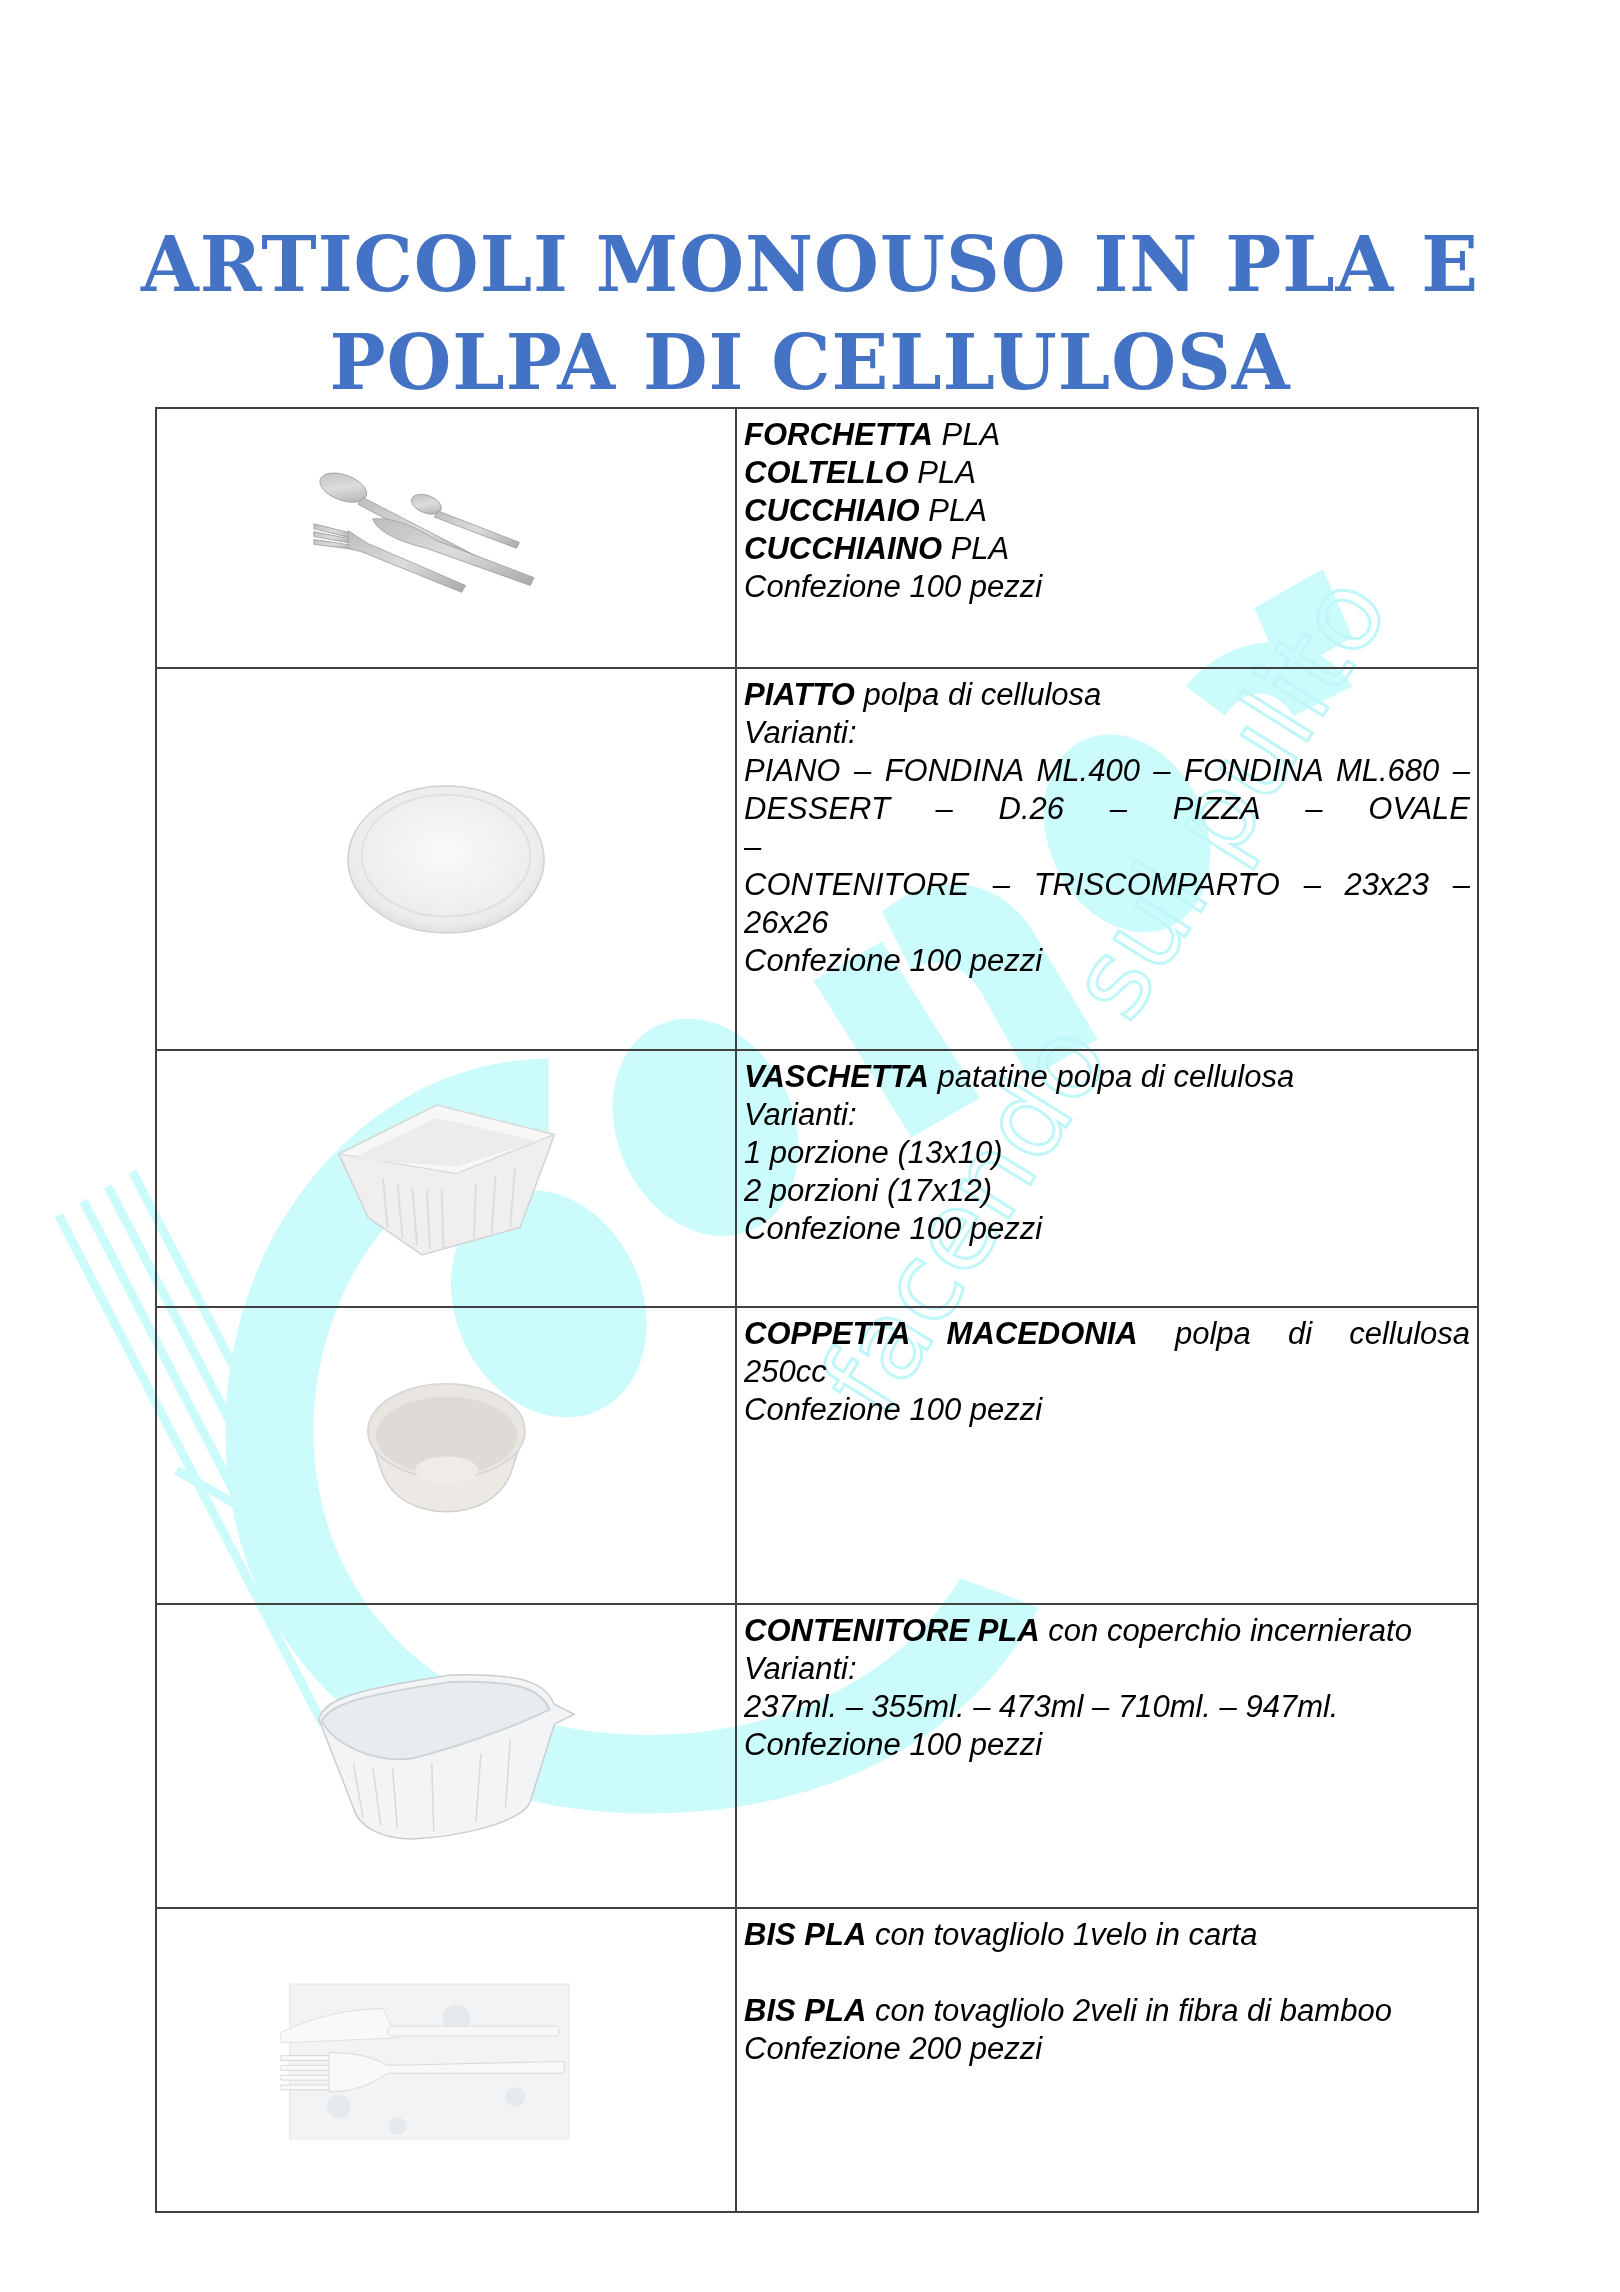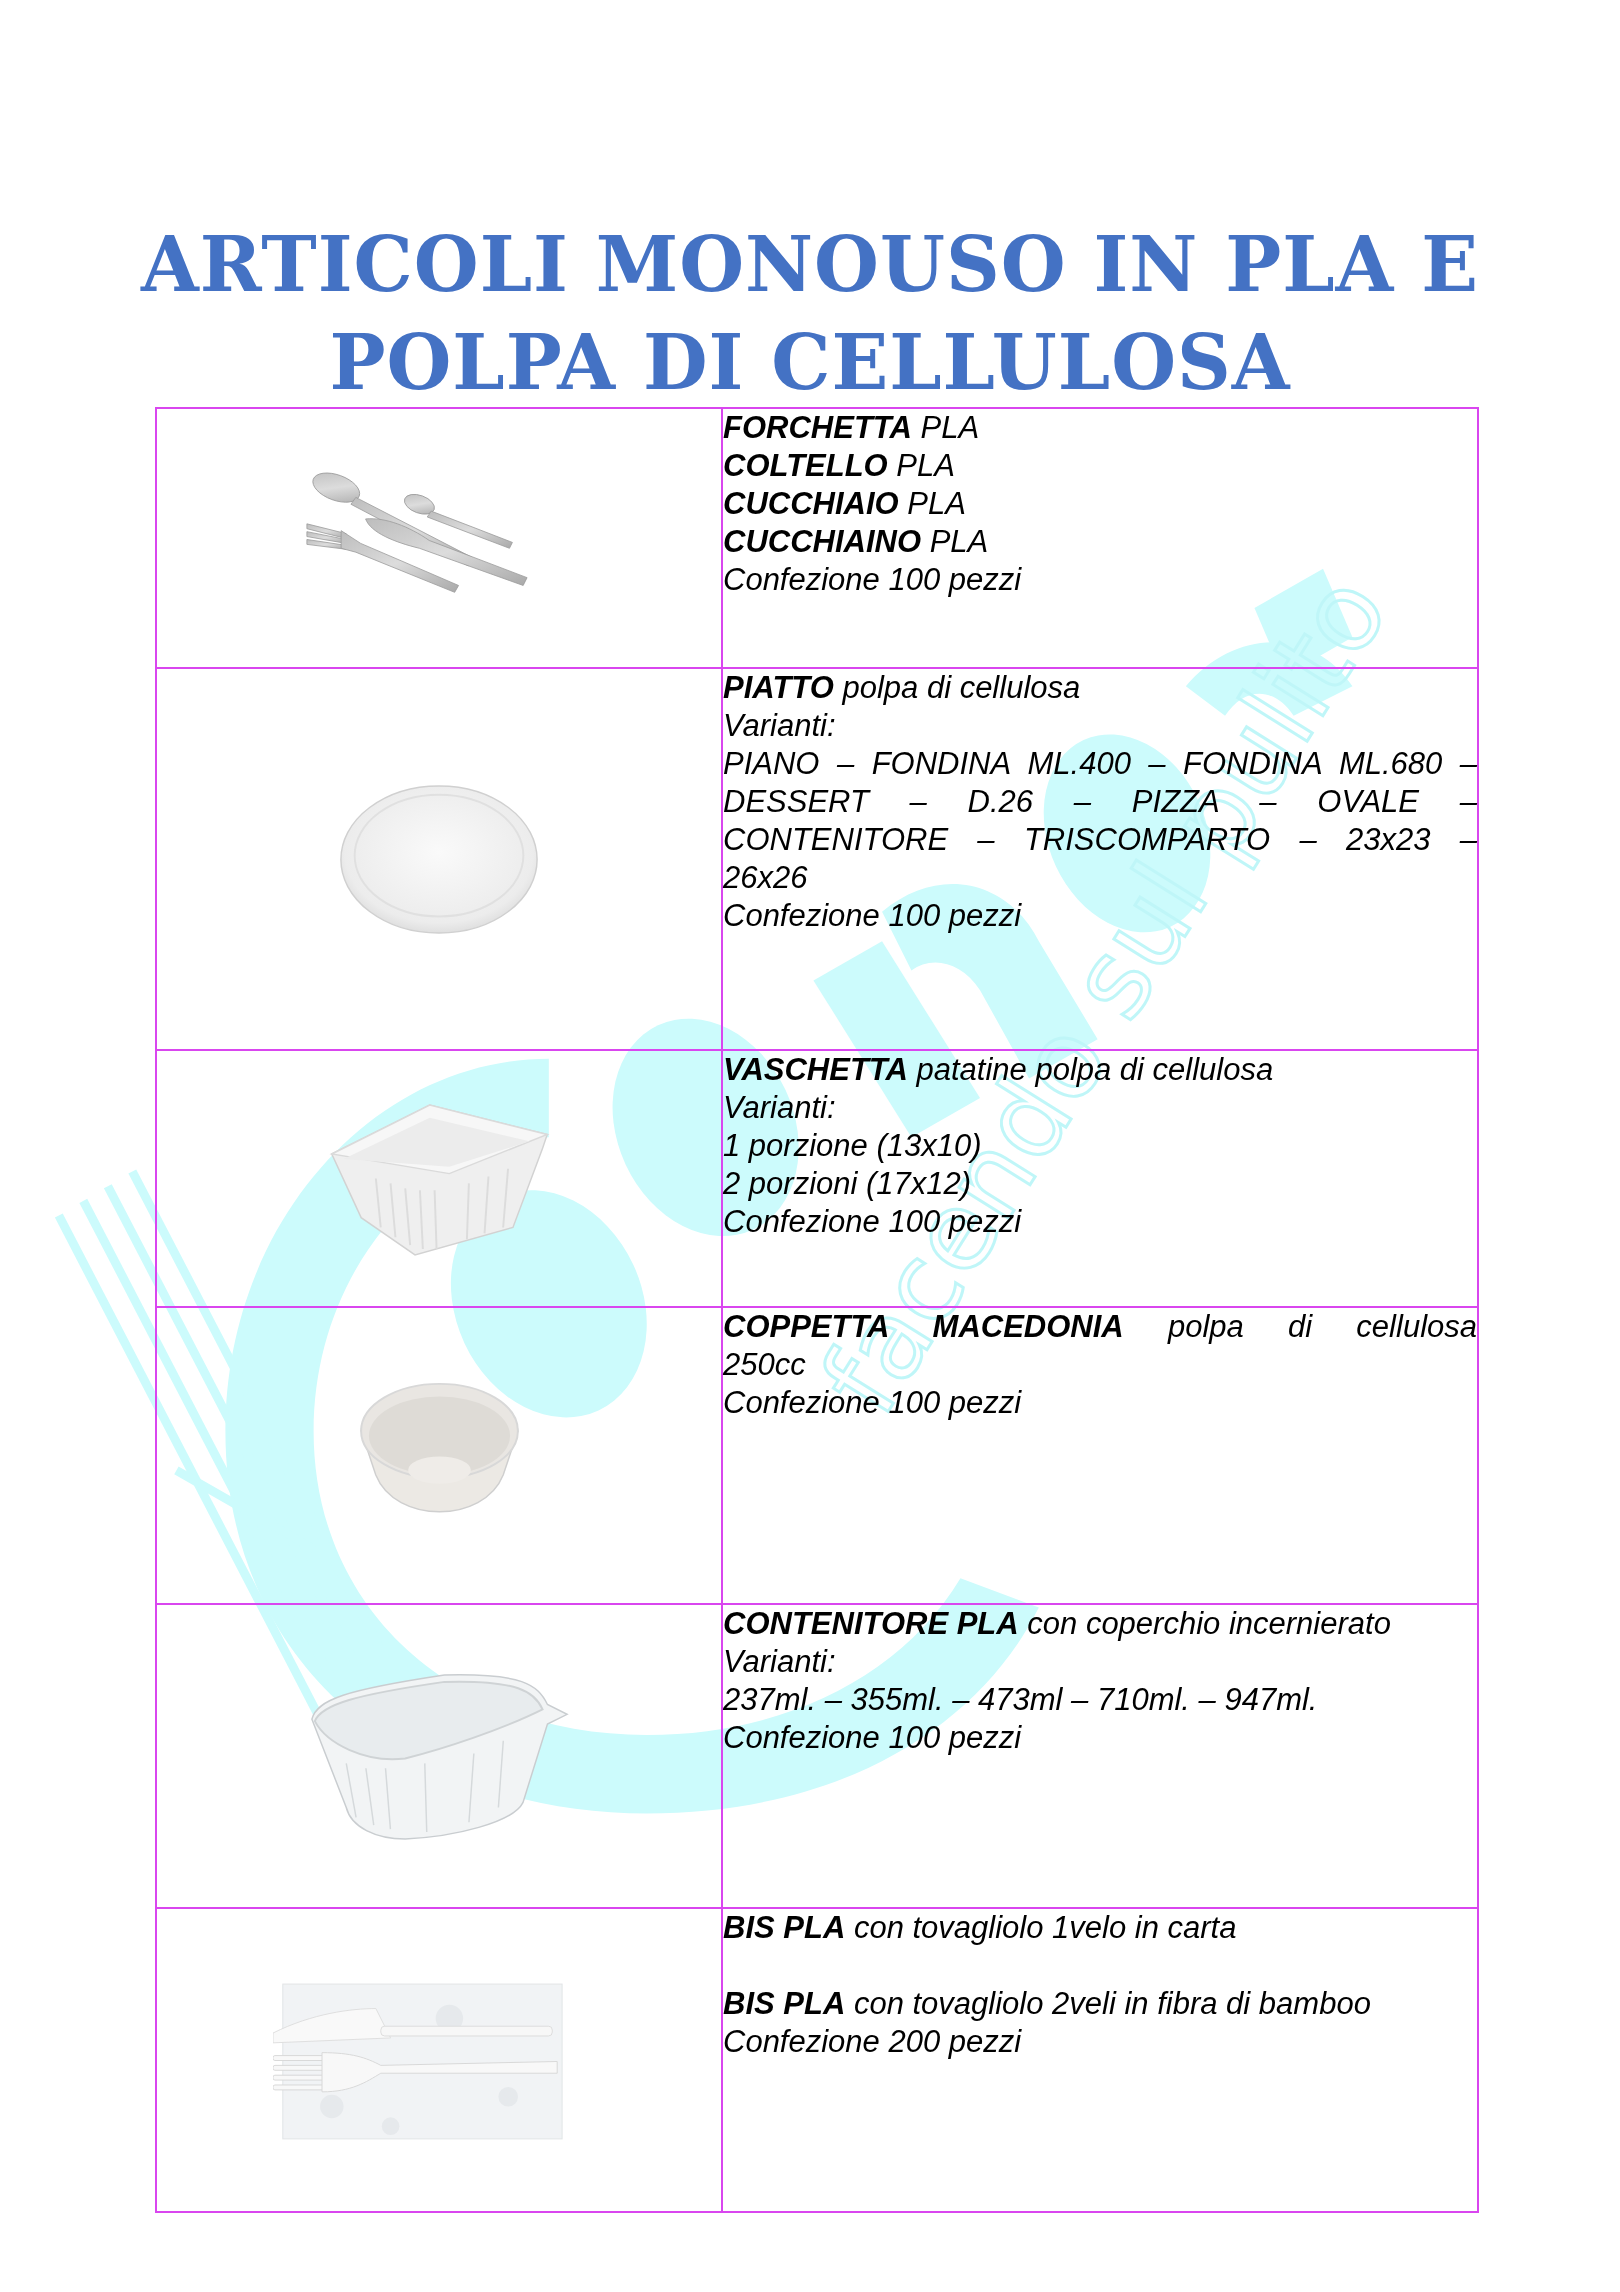--- a/index.html
+++ b/index.html
@@ -35,23 +35,23 @@
     }
     .title div { transform: scaleX(0.98); }
     table.catalog {
       position: absolute;
       left: 155px; top: 407px;
       width: 1324px;
       border-collapse: collapse;
       z-index: 1;
     }
     table.catalog td {
-      border: 2px solid #d946ef;
+      border: 2px solid #404040;
       vertical-align: top;
-      padding: 0;
+      padding: 7px;
     }
     td.img-cell { width: 564px; position: relative; }
     td.txt-cell {
       padding: 3.9px 7.8px 0 11.8px;
       font-style: italic;
       font-size: 31px;
       line-height: 38px;
     }
     .line { display: block; }
     .line b { font-weight: bold; }

